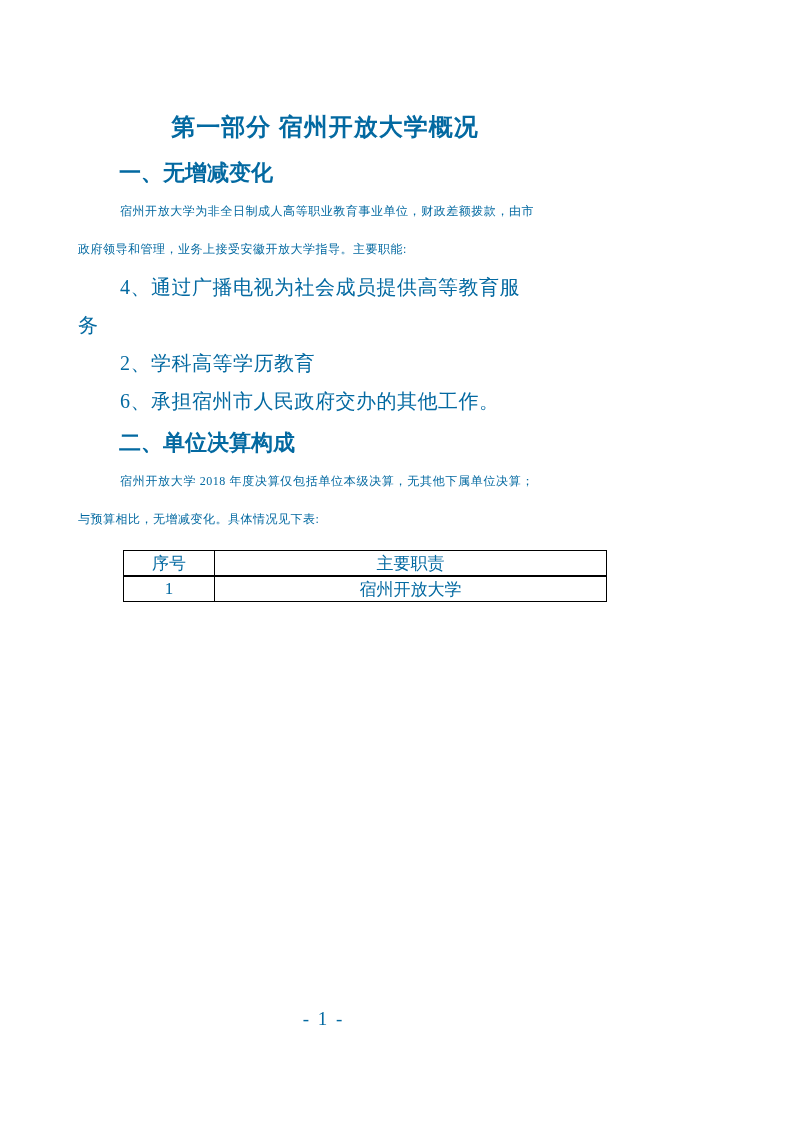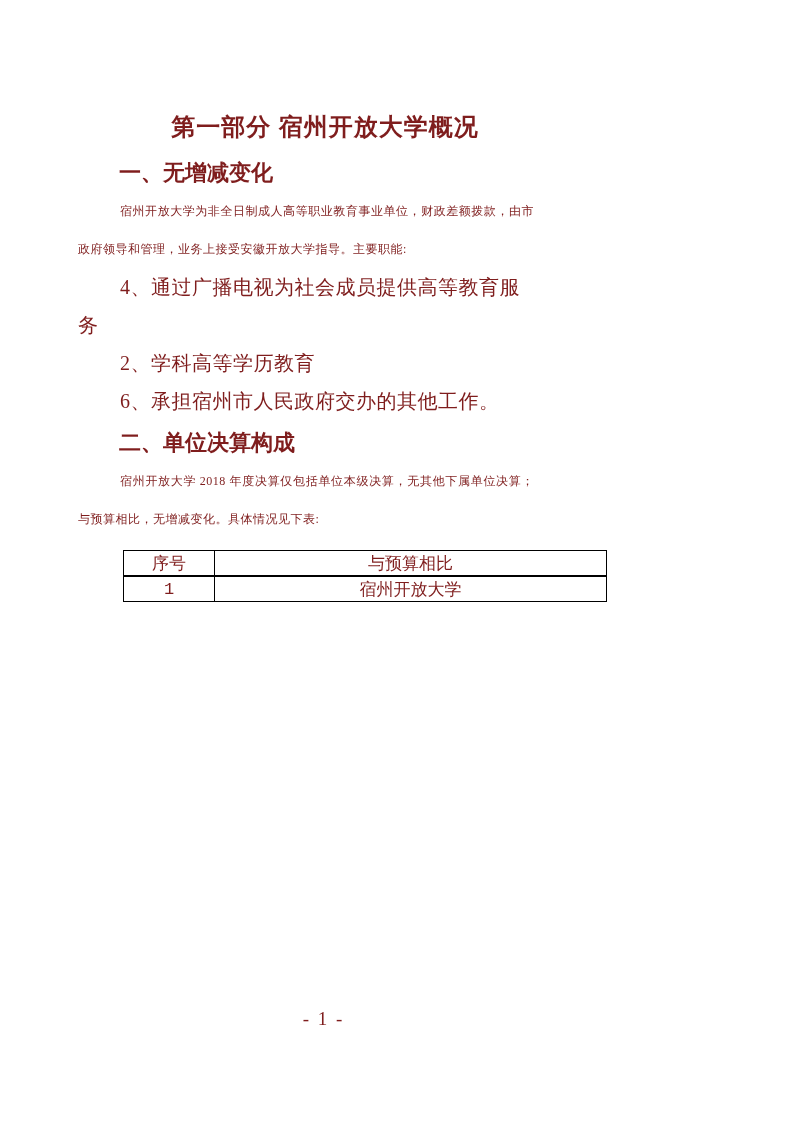--- a/index.html
+++ b/index.html
@@ -5,21 +5,21 @@
   html, body {
     margin: 0;
     padding: 0;
     background: #ffffff;
   }
   .page {
     position: relative;
     width: 647px;
     height: 1122px;
     background: #ffffff;
-    color: #7f1d1d;
+    color: #0369a1;
     box-sizing: border-box;
     padding: 110px 113px 0 78px;
     overflow: hidden;
     font-family: "Liberation Serif", "DejaVu Serif", serif;
     border-radius: 18px;
   }
   .doc-title {
     position: relative;
     left: 19px; 
     margin: 0;
@@ -68,21 +68,21 @@
     border: 1px solid #000000;
     height: 24px;
     padding: 0;
     font-weight: normal;
     vertical-align: middle;
   }
   .unit-table thead th {
     border-bottom: 2px solid #000000;
     text-align: center;
   }
-  .col-index { width: 90px; text-align: center; font-family: Liberation Mono, monospace; }
+  .col-index { width: 90px; text-align: center; }
   .col-name  { text-align: center; padding-left: 9px; }
   .page-footer {
     position: absolute;
     left: 0;
     right: 0;
     top: 1008px;
     text-align: center;
     font-size: 19px;
     letter-spacing: 2px;
   }
@@ -105,21 +105,21 @@
   <p class="list-para">6、承担宿州市人民政府交办的其他工作。</p>
 
   <h2 class="sec-heading second">二、单位决算构成</h2>
 
   <p class="body-para">宿州开放大学 2018 年度决算仅包括单位本级决算，无其他下属单位决算；与预算相比，无增减变化。具体情况见下表:</p>
 
   <table class="unit-table">
     <thead>
       <tr>
         <th class="col-index">序号</th>
-        <th class="col-name-header">与预算相比</th>
+        <th class="col-name-header">主要职责</th>
       </tr>
     </thead>
     <tbody>
       <tr>
         <td class="col-index">1</td>
         <td class="col-name">宿州开放大学</td>
       </tr>
     </tbody>
   </table>
 

